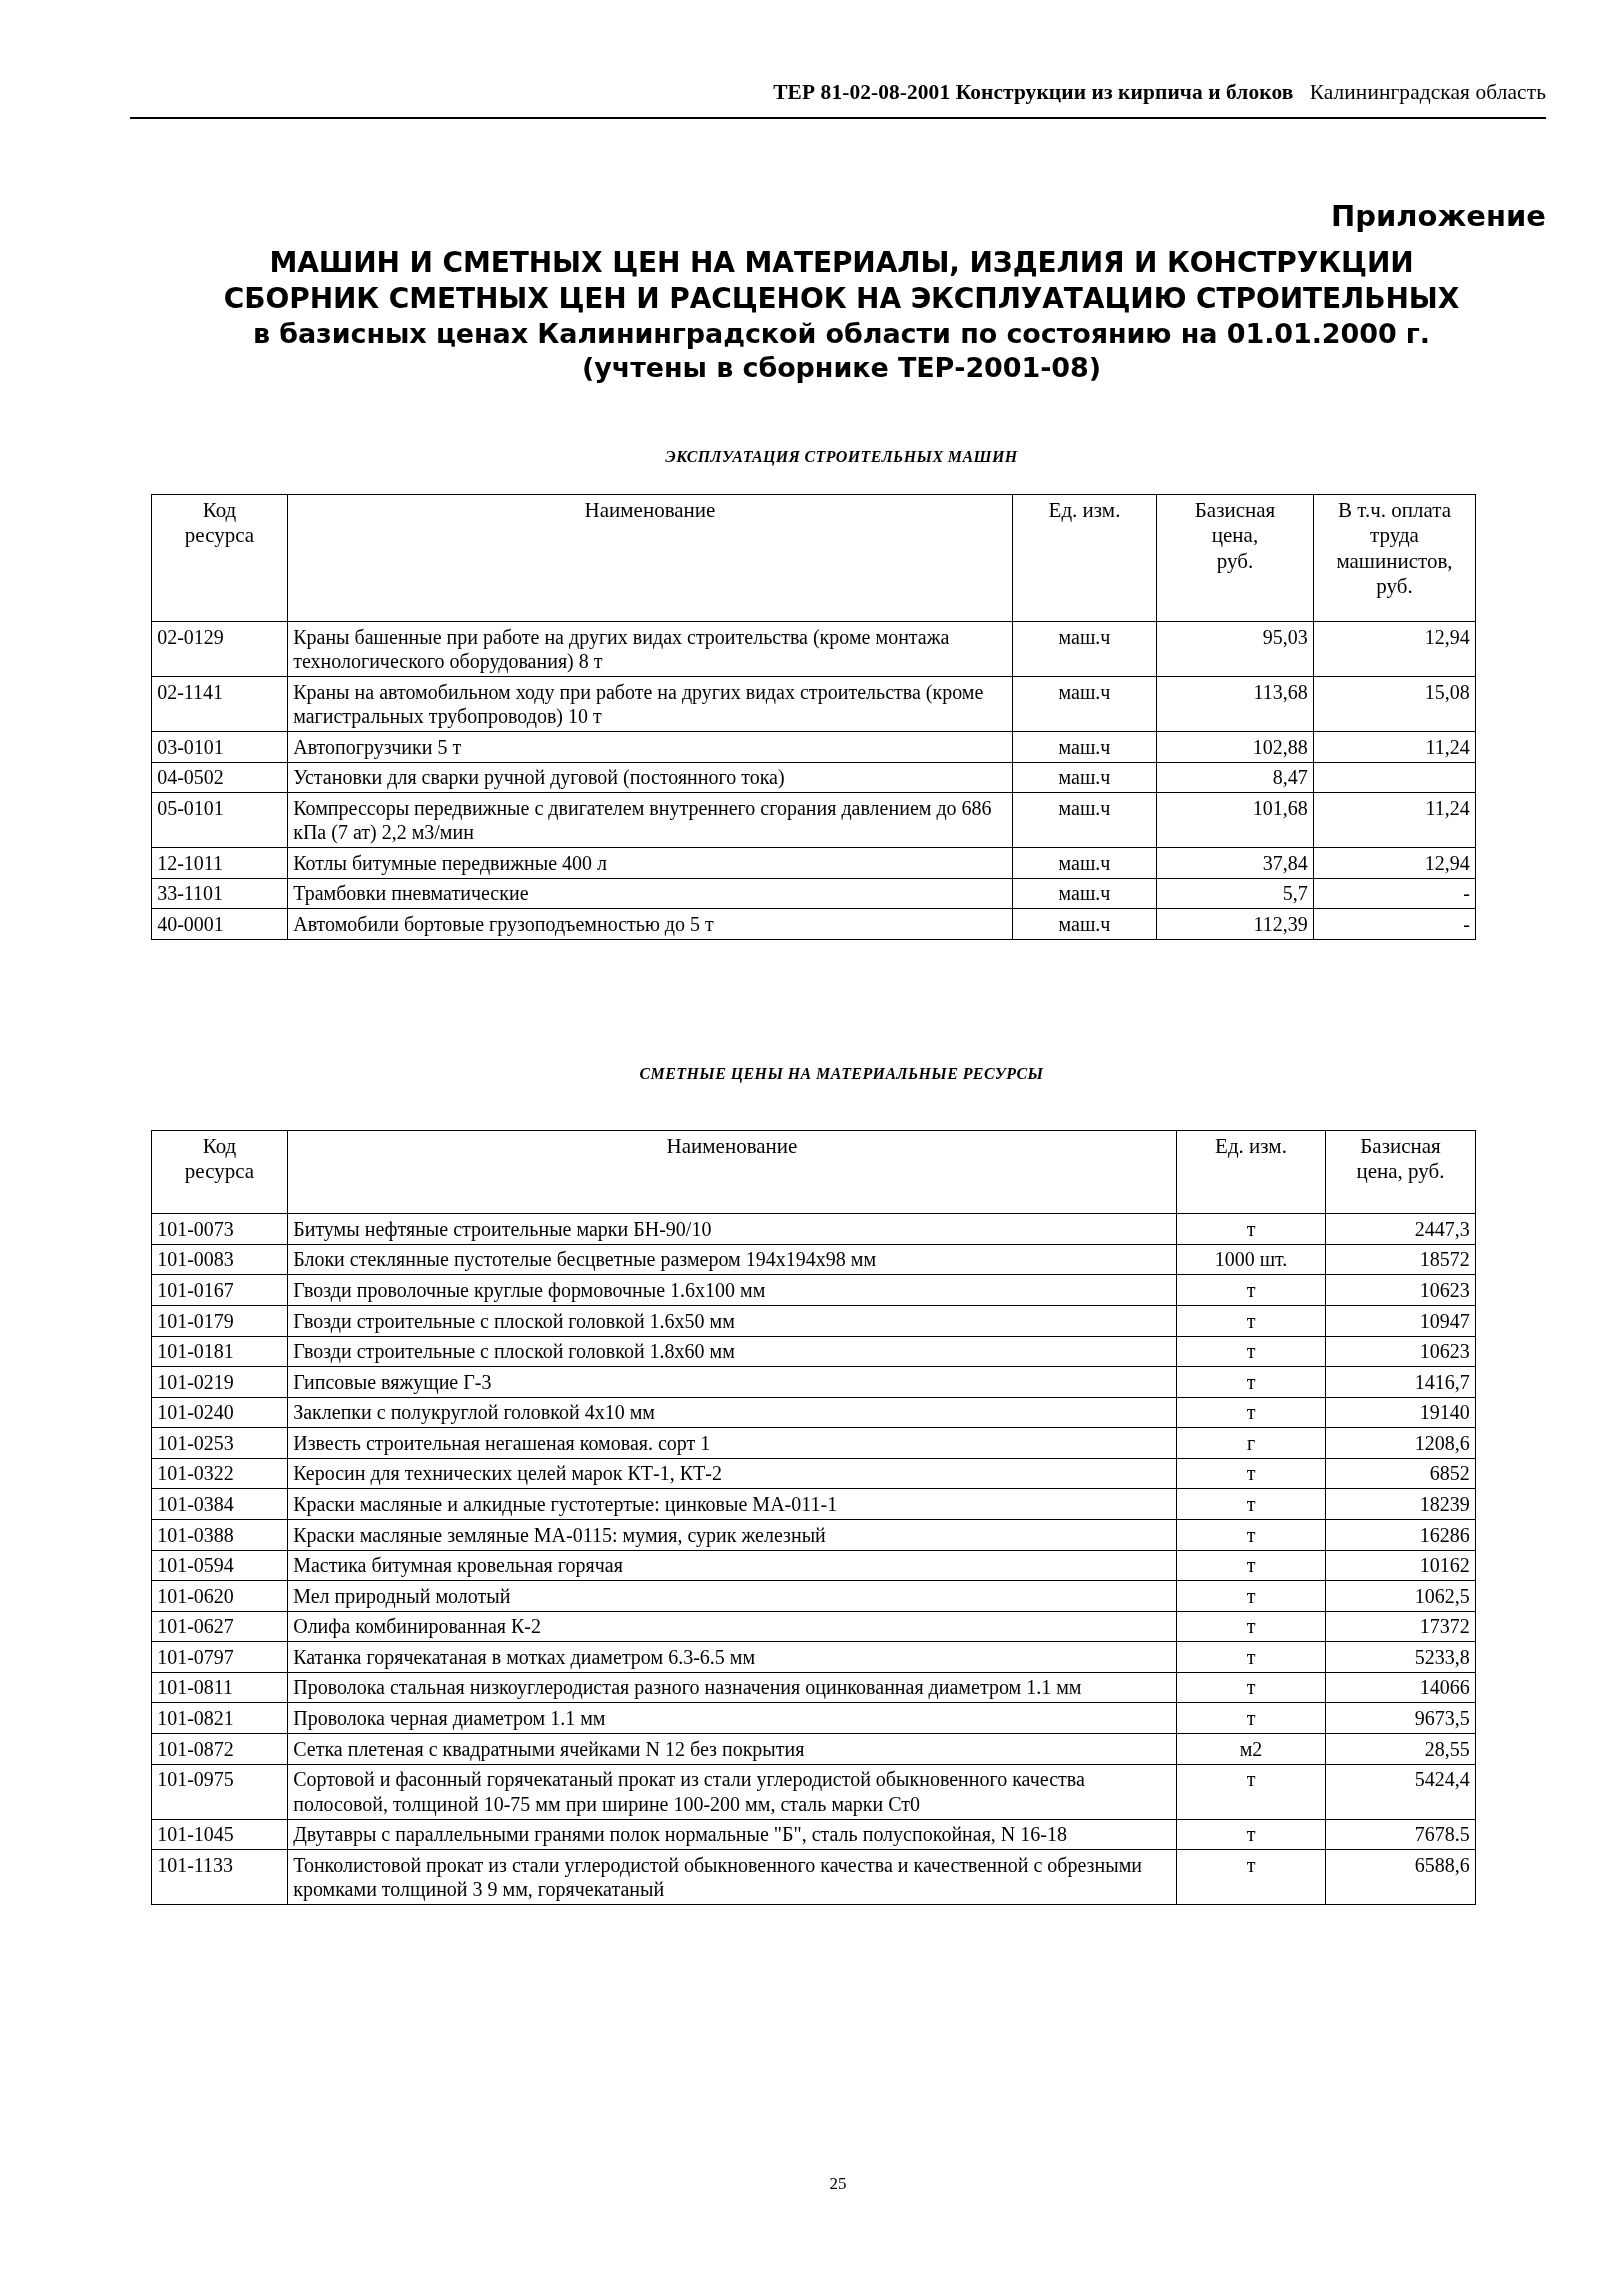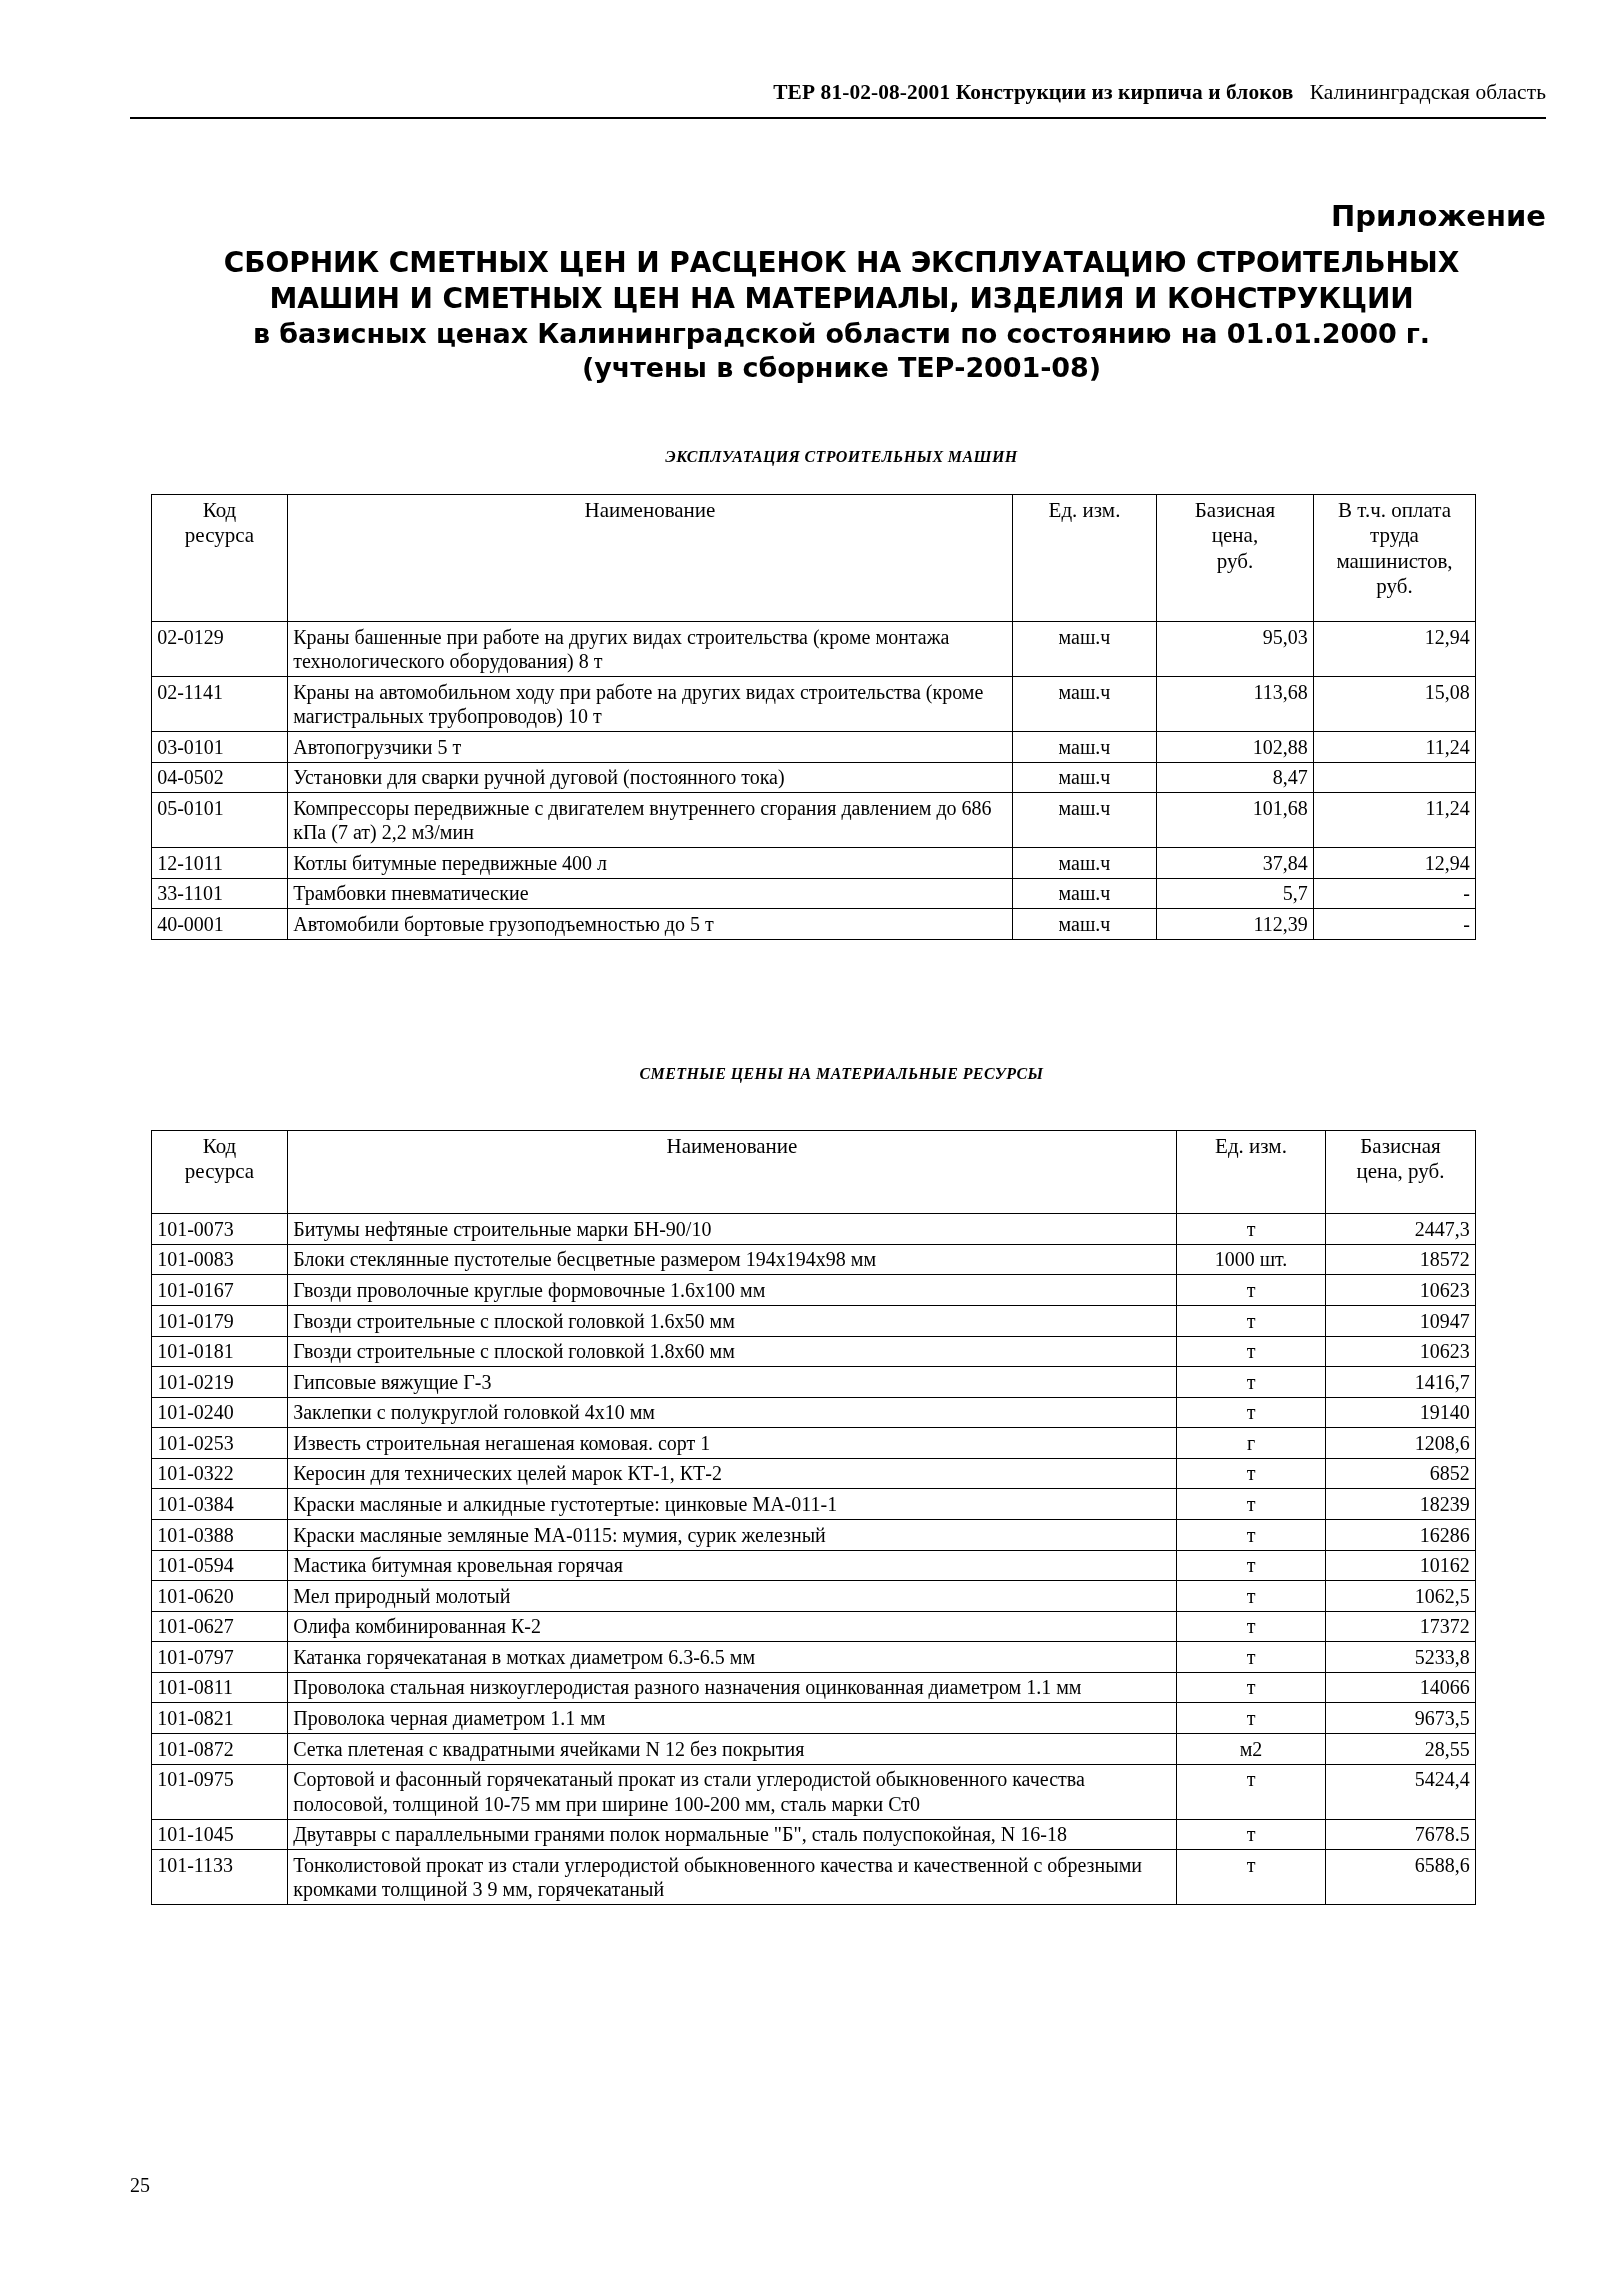--- a/index.html
+++ b/index.html
@@ -141,43 +141,43 @@
   #tbl-materials thead th { height: 77px; }
 
   .hdr-stack { display: block; }
 
   
   .pagenum {
     position: absolute;
     left: 130px;
     top: 2174px;
     width: 1416px;
-    text-align: left;
+    text-align: center;
     font-family: "Liberation Serif", "DejaVu Serif", serif;
-    font-size: 20px;
+    font-size: 17px;
   }
 </style>
 </head>
 <body>
 
 <div class="page">
 
   <div class="runhead">
     <span class="bold">ТЕР 81-02-08-2001</span>
     <span class="bold">Конструкции из кирпича и блоков</span>
     &nbsp;
     <span class="reg">Калининградская область</span>
   </div>
   <div class="rule"></div>
 
   <div class="appendix">Приложение</div>
 
   <div class="maintitle">
+    <div>МАШИН И СМЕТНЫХ ЦЕН НА МАТЕРИАЛЫ, ИЗДЕЛИЯ И КОНСТРУКЦИИ</div>
     <div>СБОРНИК СМЕТНЫХ ЦЕН И РАСЦЕНОК НА ЭКСПЛУАТАЦИЮ СТРОИТЕЛЬНЫХ</div>
-    <div>МАШИН И СМЕТНЫХ ЦЕН НА МАТЕРИАЛЫ, ИЗДЕЛИЯ И КОНСТРУКЦИИ</div>
     <div class="l3">в базисных ценах Калининградской области по состоянию на 01.01.2000 г.</div>
     <div class="l4">(учтены в сборнике ТЕР-2001-08)</div>
   </div>
 
   <div class="section-caption" id="cap-machines">ЭКСПЛУАТАЦИЯ  СТРОИТЕЛЬНЫХ  МАШИН</div>
 
   <table class="doc" id="tbl-machines">
     <colgroup>
       <col class="k1">
         <col class="k2">

